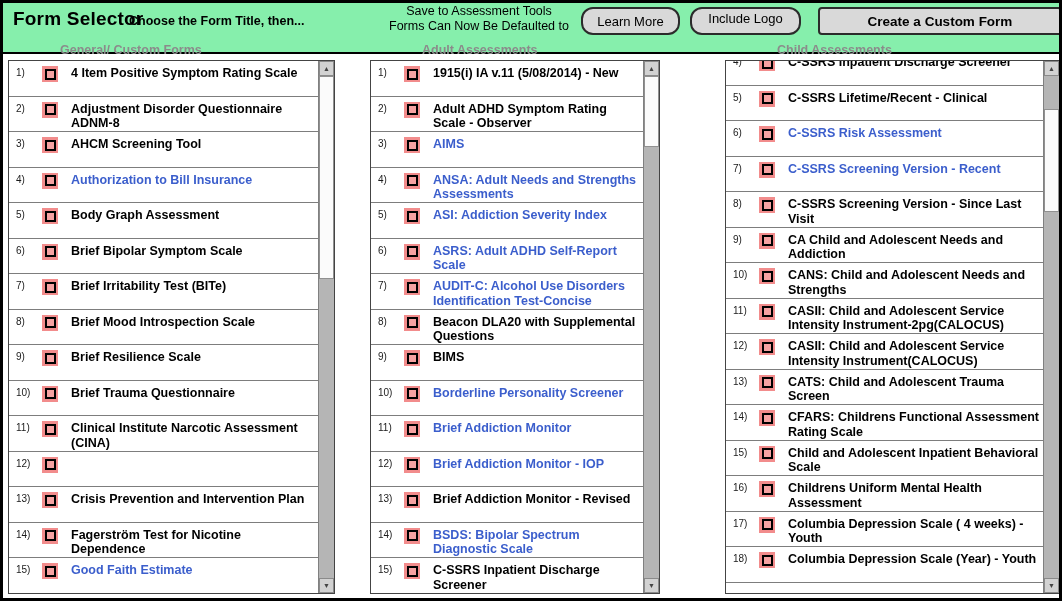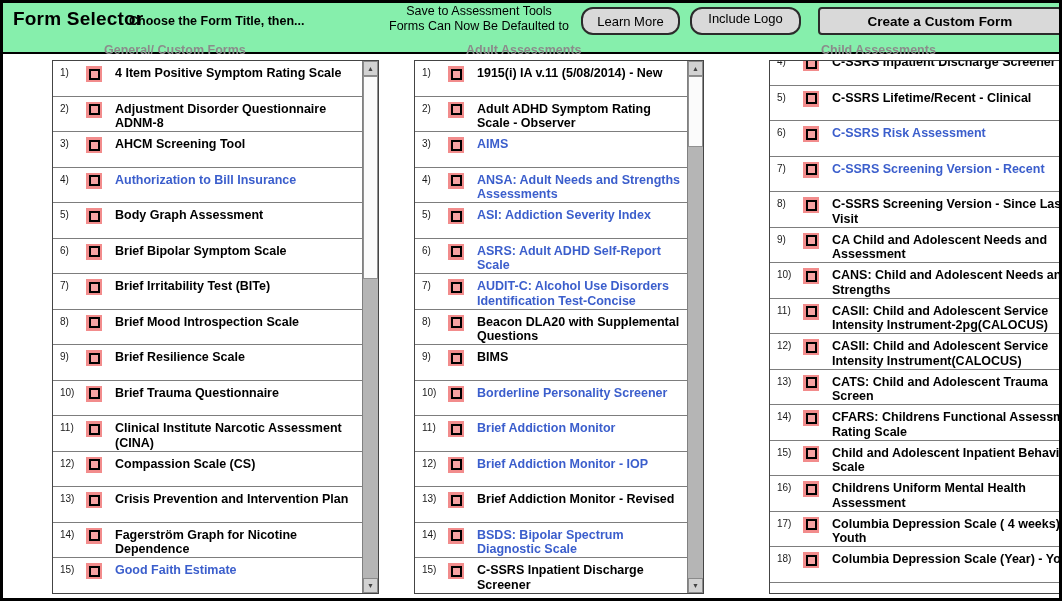--- a/index.html
+++ b/index.html
@@ -23,21 +23,21 @@
   }
   .btn.rounded { border-radius:12px; }
   .btn.learn { left:578px; width:99px; }
   .btn.include { left:687px; width:111px; gap:6px;flex-direction:column; }
   .green-dot {
     width:16px; height:16px; border-radius:50%;
     background:var(--logo-green,#56b745); display:inline-block;
   }
   .btn.create { left:815px; width:244px; border-radius:4px; font-weight:bold; font-size:13.5px; }
   
-  .column { position:absolute; top:40px;margin-left:44px; }
+  .column { position:absolute; top:40px; }
   .column.c1 { left:5px;   width:327px; }
   .column.c2 { left:367px; width:290px; }
   .column.c3 { left:722px; width:335px; }
   .col-title {
     font-size:12.5px; font-weight:bold; color:var(--header-gray,#8b8b8b);
     height:17px; padding-left:52px; box-sizing:border-box;
   }
   .listbox {
     position:relative; height:534px; box-sizing:border-box;
     border:1px solid #444; background:#fff; overflow:hidden;
@@ -181,35 +181,34 @@
     <span class="checkbox">
               <span class="inner"></span>
             </span>
     <span class="label">Clinical Institute Narcotic Assessment (CINA)</span>
   </div>
           <div class="row">
     <span class="num">12)</span>
     <span class="checkbox">
               <span class="inner"></span>
             </span>
-    <span class="label">Compassion Scale (CS)</span>
   </div>
           <div class="row">
     <span class="num">13)</span>
     <span class="checkbox">
               <span class="inner"></span>
             </span>
     <span class="label">Crisis Prevention and Intervention Plan</span>
   </div>
           <div class="row">
     <span class="num">14)</span>
     <span class="checkbox">
               <span class="inner"></span>
             </span>
-    <span class="label">Fagerström Graph for Nicotine Dependence</span>
+    <span class="label">Fagerström Test for Nicotine Dependence</span>
   </div>
           <div class="row">
     <span class="num">15)</span>
     <span class="checkbox">
               <span class="inner"></span>
             </span>
     <span class="label link">Good Faith Estimate</span>
   </div>
         </div>
       <div class="scrollbar">
@@ -387,21 +386,21 @@
     <span class="checkbox">
               <span class="inner"></span>
             </span>
     <span class="label">C-SSRS Screening Version - Since Last Visit</span>
   </div>
           <div class="row">
     <span class="num">9)</span>
     <span class="checkbox">
               <span class="inner"></span>
             </span>
-    <span class="label">CA Child and Adolescent Needs and Assessment</span>
+    <span class="label">CA Child and Adolescent Needs and Addiction</span>
   </div>
           <div class="row">
     <span class="num">10)</span>
     <span class="checkbox">
               <span class="inner"></span>
             </span>
     <span class="label">CANS: Child and Adolescent Needs and Strengths</span>
   </div>
           <div class="row">
     <span class="num">11)</span>

